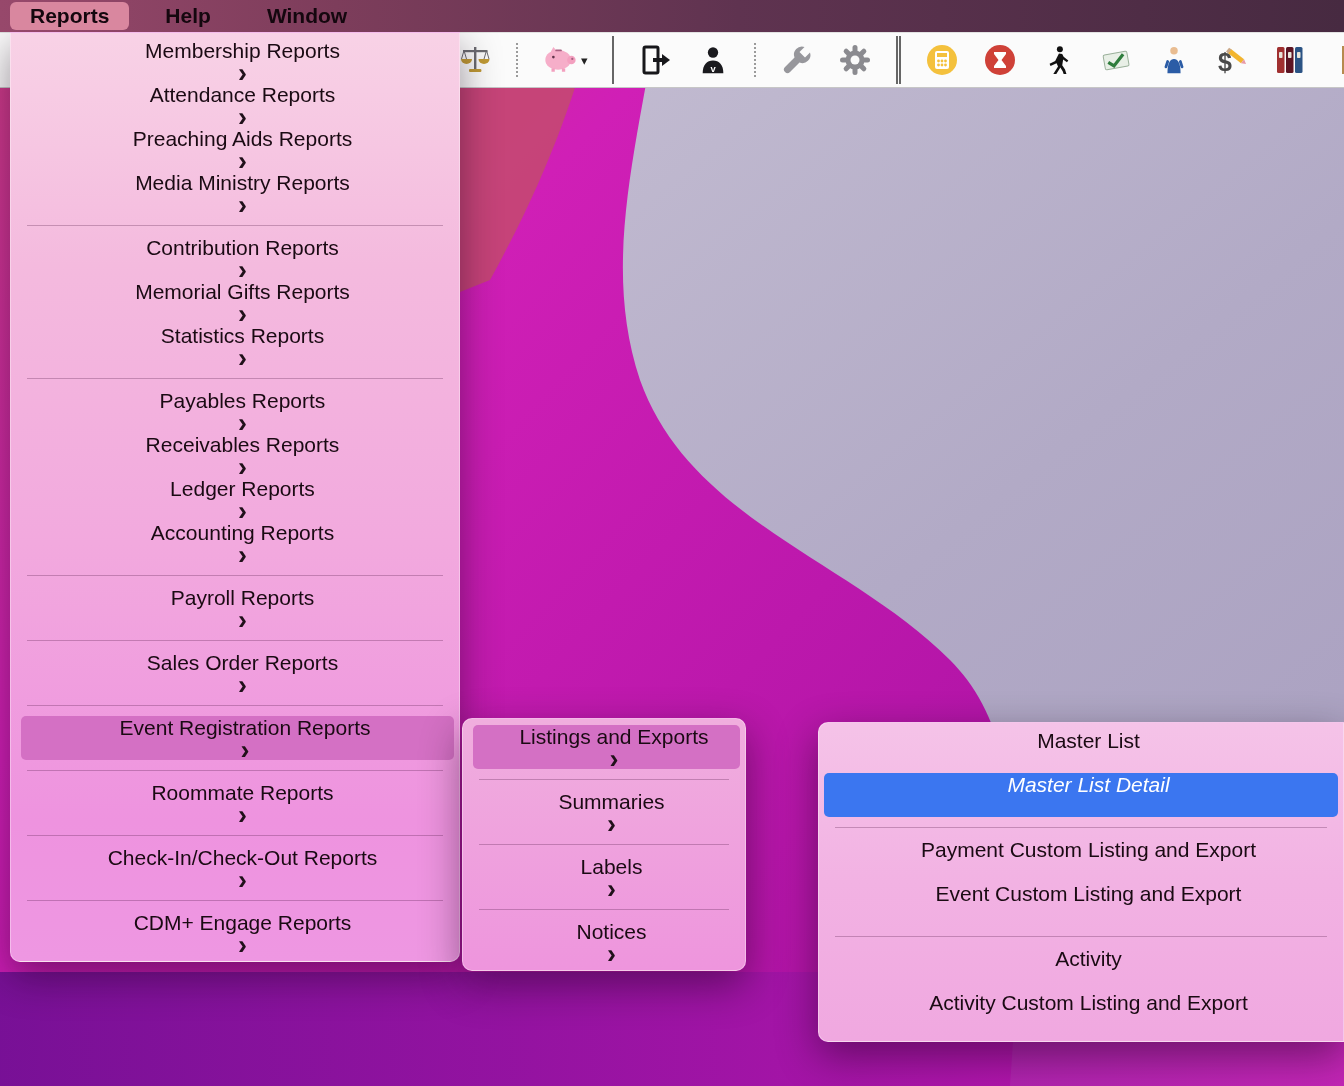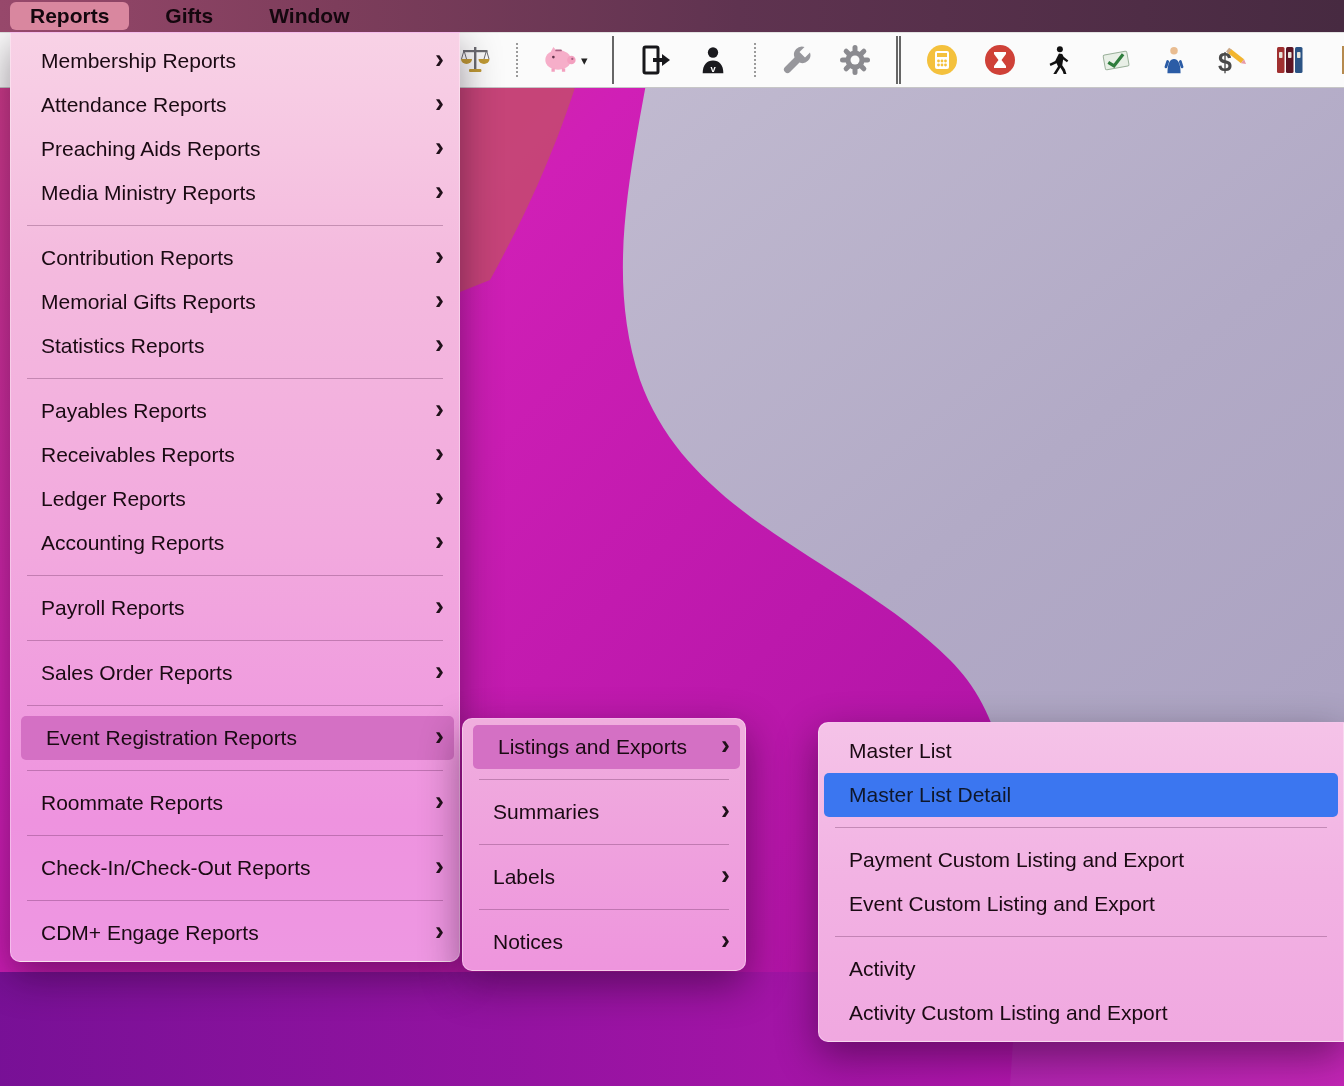--- a/index.html
+++ b/index.html
@@ -29,24 +29,24 @@
   .tb-sep-dot { height: 34px; border-left: 2px dotted #9b9b9b; flex: 0 0 auto; }
   .tb-sep-line { height: 48px; border-left: 2px solid #666; flex: 0 0 auto; }
   .tb-sep-double { height: 48px; width: 5px; border-left: 2px solid #666; border-right: 2px solid #666; flex: 0 0 auto; }
   .dd-arrow { font-size: 13px; color: #222; }
 
   
   .menu { position: absolute; z-index: 5; padding: 6px 0;
           box-shadow: 0 14px 40px rgba(20,0,20,0.45); border: 1px solid rgba(255,255,255,0.35); }
   .mi { height: 44px; display: flex; align-items: center; justify-content: space-between;
         margin: 0 5px; padding: 0 10px 0 25px; border-radius: 5px;
-        font-size: 21px; color: #1a0a13; white-space: nowrap; }
+        font-size: 21px; color: #1a0a13; white-space: nowrap; flex-direction: column; }
   .mi .chev { font-size: 27px; font-weight: 600; line-height: 1; margin-top: -3px; color: #20101a; }
   .mi.hl { background: #d470c4; margin-left: 10px; }
-  .mi.sel { background: #3b76f0; color: #0f172a; }
+  .mi.sel { background: #3b76f0; color: #ffffff; font-style: italic; }
   .msep { height: 1px; background: rgba(75,20,65,0.28); margin: 10px 16px; }
 
   .menu-reports { left: 10px; top: 32px; width: 450px; border-radius: 0 0 10px 10px;
     background: linear-gradient(180deg, #f8d2e6 0%, #f4bade 25%, #f2a9de 55%, #ee93df 85%, #ee97e2 100%); }
   .menu-sub1 { left: 462px; top: 718px; width: 284px; border-radius: 10px;
     background: linear-gradient(180deg, #f0aede 0%, #ee95dd 100%); }
   .menu-sub2 { left: 818px; top: 722px; width: 526px; border-radius: 10px 0 0 10px;
     background: linear-gradient(180deg, #f5c3e8 0%, #f2b2e3 50%, #f0a8e0 100%); }
 </style>
 </head>
@@ -206,21 +206,21 @@
   <div class="tb-btn">
     <svg viewBox="0 0 20 32" width="20" height="32">
         <rect x="4" y="2" width="18" height="28" rx="2" fill="#d3a96f"></rect>
         <rect x="4" y="2" width="4" height="28" fill="#b68a4e"></rect>
       </svg>
   </div>
 </div>
 
 <div class="menubar">
   <div class="mb-item active">Reports</div>
-  <div class="mb-item">Gifts</div>
+  <div class="mb-item">Help</div>
   <div class="mb-item">Window</div>
 </div>
 
 <div class="menu menu-reports">
   <div class="mi">
     <span>Membership Reports</span>
     <span class="chev">›</span>
   </div>
   <div class="mi">
     <span>Attendance Reports</span>

